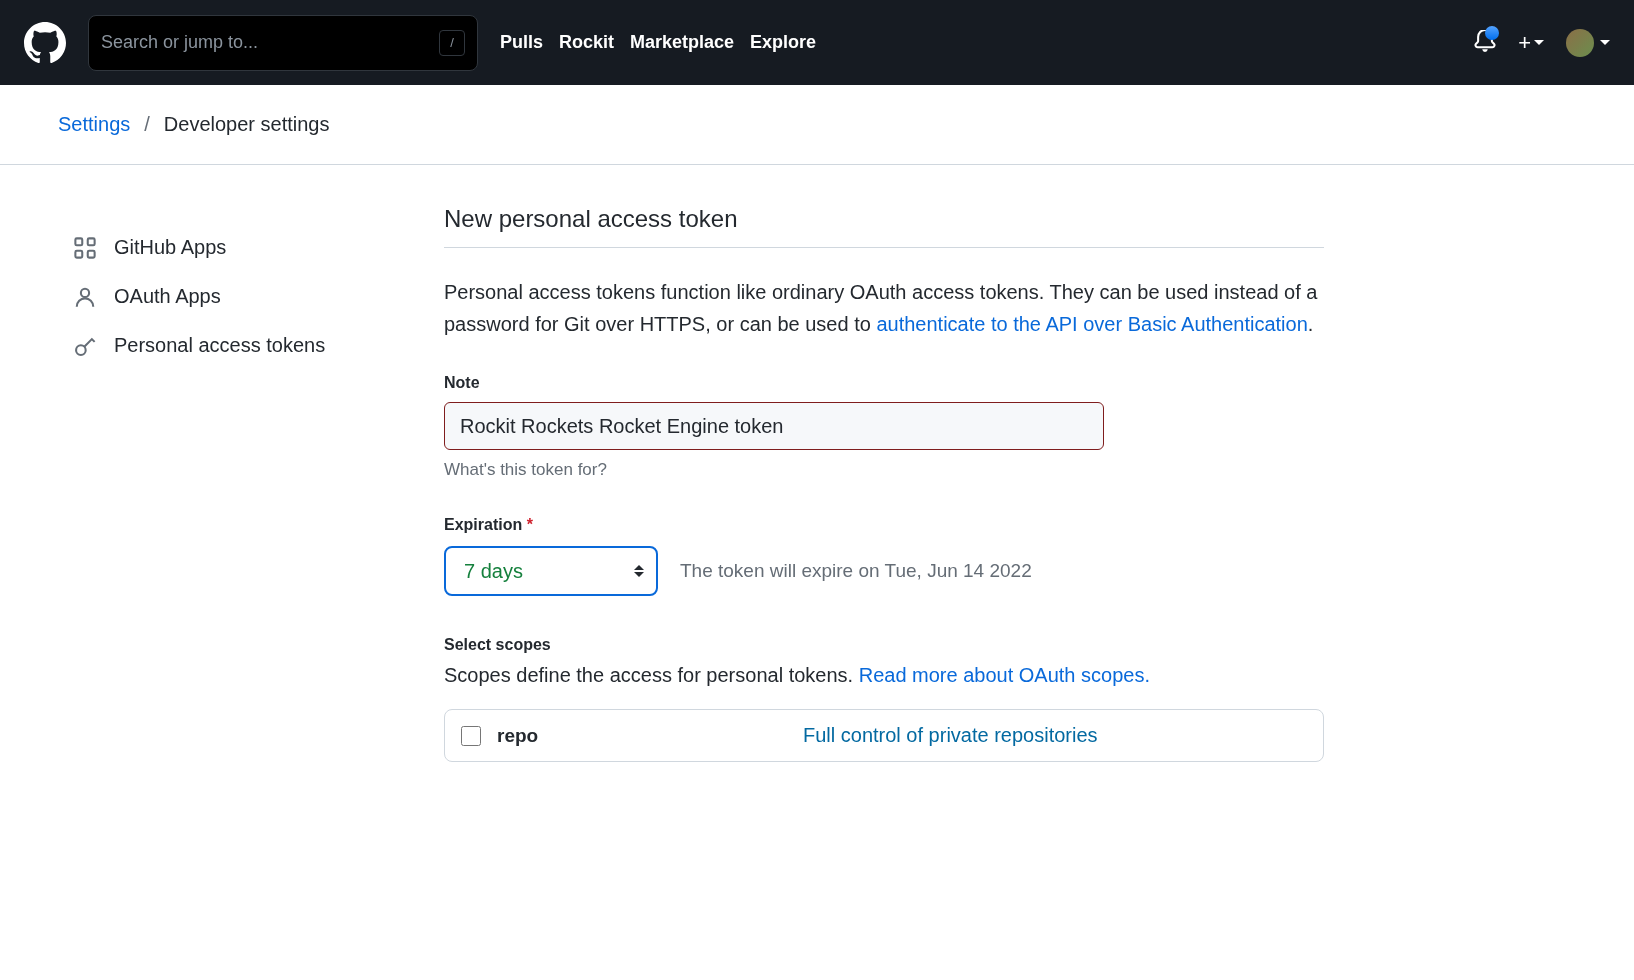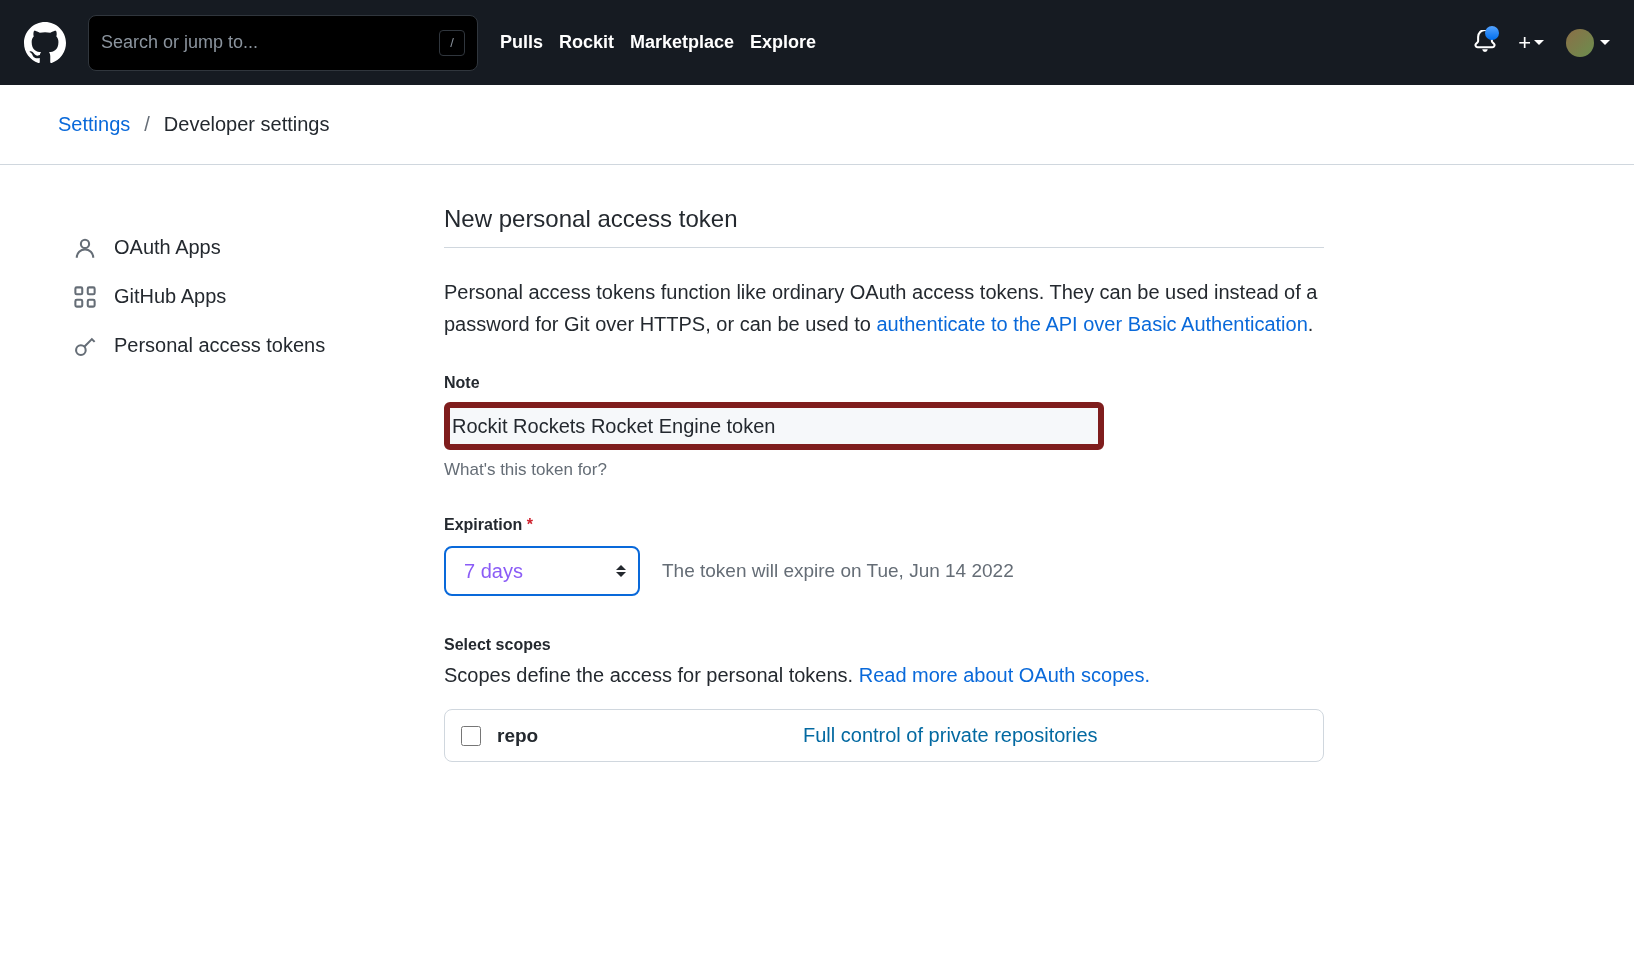--- a/index.html
+++ b/index.html
@@ -199,23 +199,23 @@
       margin-bottom: 10px;
       display: block;
     }
     .required {
       color: #cf222e;
     }
     .text-input {
       width: 660px;
       height: 48px;
       background: #f6f8fa;
-      border: 6px solid #7f1d1d;
+      border: 1px solid #7f1d1d;
       border-radius: 6px;
-      padding: 0 2px;
+      padding: 0 15px;
       font-size: 20px;
       color: #24292f;
     }
     .field-hint {
       font-size: 17px;
       color: #656d76;
       margin-top: 10px;
       margin-bottom: 36px;
     }
     .expiration-row {
@@ -223,28 +223,28 @@
       align-items: center;
       gap: 22px;
       margin-top: 12px;
       margin-bottom: 40px;
     }
     .select-box {
       position: relative;
       display: inline-block;
     }
     .select-input {
-      width: 196px;
+      width: 214px;
       height: 50px;
       background: #fff;
       border: 2px solid #0969da;
       border-radius: 8px;
       padding: 0 40px 0 18px;
       font-size: 20px;
-      color: #8b5cf6;
+      color: #15803d;
       appearance: none;
       cursor: pointer;
     }
     .select-arrows {
       position: absolute;
       right: 14px;
       top: 50%;
       transform: translateY(-50%);
       pointer-events: none;
       display: flex;
@@ -340,33 +340,33 @@
 <div class="breadcrumb-bar">
   <a class="breadcrumb-link">Settings</a>
   <span class="breadcrumb-sep">/</span>
   <span class="breadcrumb-current">Developer settings</span>
 </div>
 
 <div class="layout">
   <aside class="sidebar">
     <div class="sidebar-item">
       <svg class="sidebar-icon" viewBox="0 0 16 16">
-          <circle cx="8" cy="5" r="3" fill="none" stroke="#656d76" stroke-width="1.5"></circle>
-          <path d="M2 15c0-3.3 2.7-6 6-6s6 2.7 6 6" fill="none" stroke="#656d76" stroke-width="1.5"></path>
-        </svg>
-      <span>OAuth Apps</span>
-    </div>
-    <div class="sidebar-item">
-      <svg class="sidebar-icon" viewBox="0 0 16 16">
           <rect x="1" y="1" width="5" height="5" rx="1" fill="none" stroke="#656d76" stroke-width="1.5"></rect>
           <rect x="10" y="1" width="5" height="5" rx="1" fill="none" stroke="#656d76" stroke-width="1.5"></rect>
           <rect x="1" y="10" width="5" height="5" rx="1" fill="none" stroke="#656d76" stroke-width="1.5"></rect>
           <rect x="10" y="10" width="5" height="5" rx="1" fill="none" stroke="#656d76" stroke-width="1.5"></rect>
         </svg>
       <span>GitHub Apps</span>
+    </div>
+    <div class="sidebar-item">
+      <svg class="sidebar-icon" viewBox="0 0 16 16">
+          <circle cx="8" cy="5" r="3" fill="none" stroke="#656d76" stroke-width="1.5"></circle>
+          <path d="M2 15c0-3.3 2.7-6 6-6s6 2.7 6 6" fill="none" stroke="#656d76" stroke-width="1.5"></path>
+        </svg>
+      <span>OAuth Apps</span>
     </div>
     <div class="sidebar-item">
       <svg class="sidebar-icon" viewBox="0 0 16 16">
           <circle cx="5" cy="11" r="3.5" fill="none" stroke="#656d76" stroke-width="1.5"></circle>
           <path d="M7.5 8.5L13 3l2 2" fill="none" stroke="#656d76" stroke-width="1.5"></path>
         </svg>
       <span>Personal access tokens</span>
     </div>
   </aside>
 

